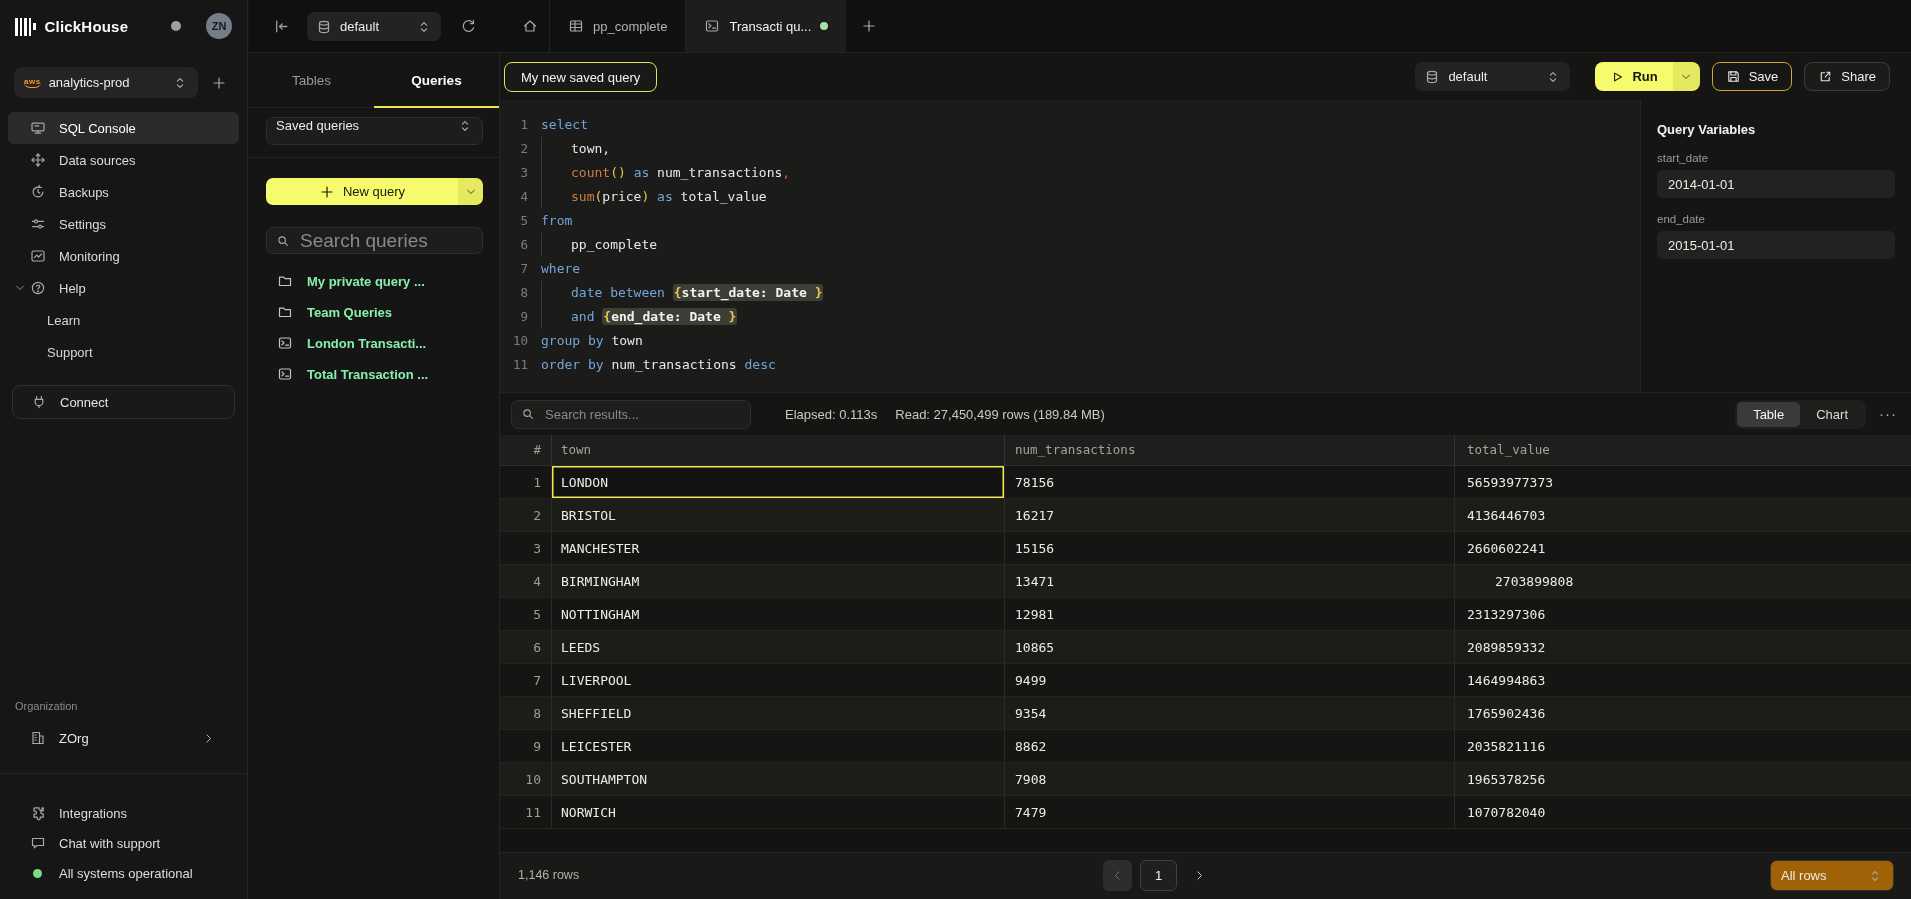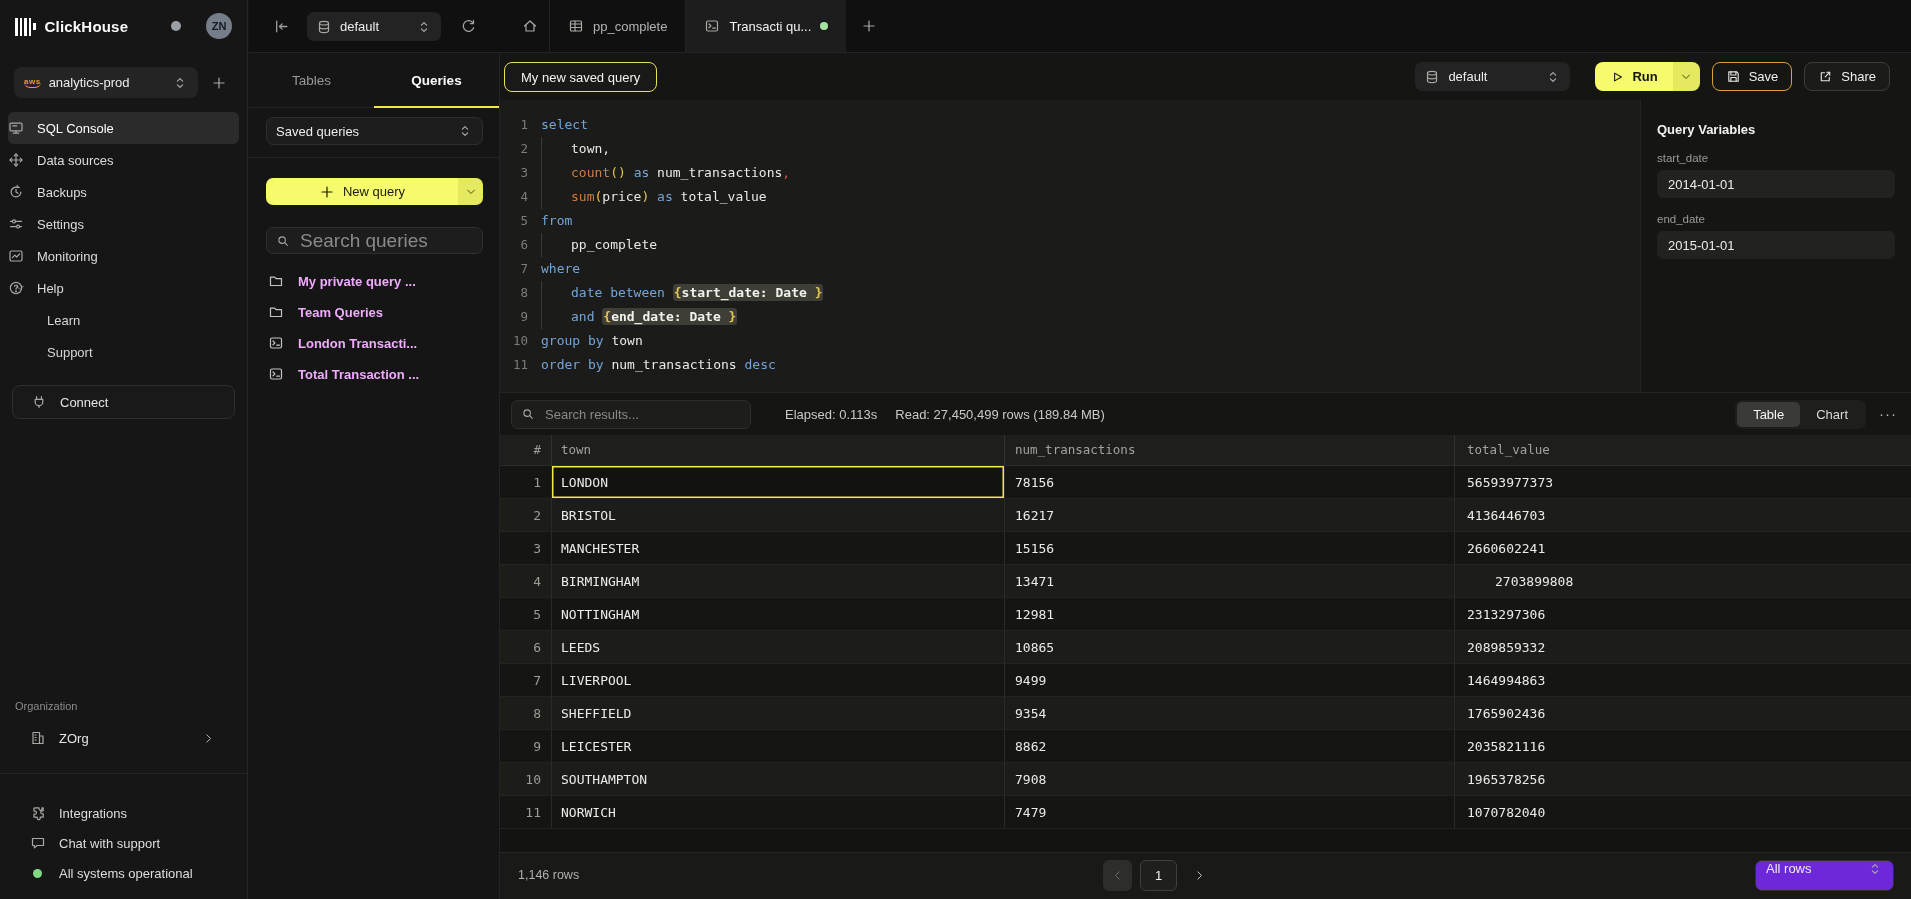--- a/index.html
+++ b/index.html
@@ -16,21 +16,21 @@
   .brand{font-size:15px;font-weight:700;color:#fafafa;letter-spacing:.2px;}
   .notif-dot{position:absolute;left:171px;top:21px;width:10px;height:10px;border-radius:50%;background:#9aa0a6;}
   .avatar{position:absolute;left:206px;top:13px;width:26px;height:26px;border-radius:50%;background:#747d89;color:#141a22;
           font-size:11px;font-weight:700;display:flex;align-items:center;justify-content:center;}
   .ws-select{position:absolute;left:14px;top:67px;width:184px;height:31px;background:#242424;border-radius:8px;
              display:flex;align-items:center;gap:8px;padding:0 10px;box-sizing:border-box;font-size:13px;color:#ececea;cursor:pointer;}
   .aws{color:#f59a23;font-size:8px;font-weight:700;letter-spacing:.5px;border-bottom:1px solid #f59a23;border-radius:0 0 6px 6px;padding-bottom:1px;}
   .ws-select .grow{flex:1;}
   .ws-add{position:absolute;left:208px;top:73px;width:22px;height:22px;background:none;border:none;padding:0;cursor:pointer;color:#d8d8d6;}
   #nav-list{position:absolute;left:0;top:112px;width:100%;}
-  .nav-item{position:relative;height:32px;margin:0 8px;display:flex;align-items:center;gap:13px;border-radius:6px;
+  .nav-item{position:relative;height:32px;margin:0 8px;display:flex;align-items:center;gap:13px;padding-left:22px;border-radius:6px;
             font-size:13px;color:#dcdcda;cursor:pointer;box-sizing:border-box;}
   .nav-item.active{background:#2b2b2b;color:#fff;}
   .nav-item .caret{position:absolute;left:6px;width:12px;height:12px;color:#9a9a98;}
   .nav-item.sub{padding-left:39px;color:#d6d6d4;}
   .connect{position:absolute;left:12px;right:12px;top:385px;height:34px;border:1px solid #2f2f2f;border-radius:8px;background:#191919;
            display:flex;align-items:center;gap:13px;padding-left:18px;font-size:13px;color:#e4e4e2;cursor:pointer;box-sizing:border-box;}
   .org-label{position:absolute;left:15px;top:700px;font-size:11px;color:#8b8b89;}
   .org-row{position:absolute;left:0;top:722px;width:100%;height:32px;display:flex;align-items:center;gap:13px;padding-left:30px;
            font-size:13px;color:#e4e4e2;cursor:pointer;box-sizing:border-box;}
   .org-row .chev-r{position:absolute;left:202px;width:13px;height:13px;color:#bdbdbb;}
@@ -50,32 +50,32 @@
   .tb-tab.active{background:#1d1d1d;color:#f2f2f0;}
   .tb-tab .greendot{width:8px;height:8px;border-radius:50%;background:#a5e3a2;}
   .tb-plus{width:46px;display:flex;align-items:center;justify-content:center;color:#cdcdcb;cursor:pointer;}
   
   .qpanel{position:absolute;left:249px;top:53px;width:251px;bottom:0;background:#151515;border-right:1px solid #242424;box-sizing:border-box;}
   .qp-tabs{position:relative;height:54px;border-bottom:1px solid #242424;display:flex;}
   .qp-tab{flex:1;display:flex;align-items:center;justify-content:center;font-size:13.5px;color:#9a9a98;cursor:pointer;position:relative;}
   .qp-tab.active{color:#fafafa;font-weight:600;}
   .qp-tab.active::after{content:"";position:absolute;left:0;right:0;bottom:-1px;height:2px;background:#efe44b;}
   .qp-select{position:absolute;left:17px;top:64px;width:217px;height:28px;background:#1d1d1d;border:1px solid #2e2e2e;border-radius:7px;
-             display:flex;align-items:center;padding:0 9px;box-sizing:border-box;font-size:13px;color:#ececea;cursor:pointer;}
+             display:flex;padding:0 9px;box-sizing:border-box;font-size:13px;color:#ececea;cursor:pointer;}
   .qp-select .grow,.tb-select .grow{flex:1;}
   .qp-div{position:absolute;left:0;top:104px;width:100%;border-top:1px solid #242424;}
   .newq{position:absolute;left:17px;top:125px;width:217px;height:27px;border-radius:7px;overflow:hidden;display:flex;cursor:pointer;}
   .newq .mainseg{flex:1;background:#f6fa6d;color:#1c1c08;display:flex;align-items:center;justify-content:center;gap:8px;font-size:13px;font-weight:500;}
   .newq .chevseg{width:25px;background:#e4e95f;display:flex;align-items:center;justify-content:center;color:#3a3a14;}
   .qp-search{position:absolute;left:17px;top:174px;width:217px;height:27px;background:#1d1d1d;border:1px solid #2e2e2e;border-radius:7px;
              display:flex;align-items:center;gap:8px;padding:0 9px;box-sizing:border-box;}
   .qp-search input{flex:1;background:none;border:none;outline:none;color:#e6e6e4;font-size:19px;font-family:"Liberation Sans",sans-serif;min-width:0;}
   .qp-search input::placeholder{color:#8a8a88;}
   #q-list{position:absolute;left:0;top:215px;width:100%;}
-  .q-item{height:26px;margin-bottom:5px;display:flex;align-items:center;gap:14px;padding-left:19px;font-size:13px;font-weight:600;color:#f0abfc;cursor:pointer;}
+  .q-item{height:26px;margin-bottom:5px;display:flex;align-items:center;gap:14px;padding-left:28px;font-size:13px;font-weight:600;color:#86efac;cursor:pointer;}
   .q-item .icon{color:#c4c4c2;}
   
   .main{position:absolute;left:500px;top:53px;right:0;bottom:0;background:#151513;}
   .pill-row{position:absolute;left:0;right:0;top:0;height:47px;}
   .qtab-pill{position:absolute;left:4px;top:9px;height:30px;border:1px solid #e6e15a;border-radius:8px;background:#191917;
              display:flex;align-items:center;padding:0 16px;font-size:13px;color:#f2f2f0;box-sizing:border-box;cursor:pointer;}
   .actions{position:absolute;right:21px;top:9px;height:29px;display:flex;align-items:center;gap:12px;}
   .act-select{width:155px;height:29px;background:#232323;border-radius:7px;display:flex;align-items:center;gap:8px;padding:0 9px;
               box-sizing:border-box;font-size:13px;color:#ececea;cursor:pointer;margin-right:13px;}
   .act-select .grow{flex:1;}
@@ -130,22 +130,22 @@
   
   .bottombar{position:absolute;left:0;right:0;bottom:0;height:46px;background:#191917;border-top:1px solid #262624;}
   .rowcount{position:absolute;left:18px;top:15px;font-size:12.5px;color:#b0b0ac;}
   .pag{position:absolute;left:603px;top:7px;height:31px;display:flex;align-items:center;}
   .pag-prev{width:29px;height:31px;background:#2d2d2b;border-radius:6px;display:flex;align-items:center;justify-content:center;color:#77777 3;cursor:default;}
   .pag-prev .icon{color:#6f6f6b;width:13px;height:13px;}
   .pag-page{width:37px;height:31px;margin-left:8px;background:#1f1f1d;border:1px solid #3f3f3d;border-radius:6px;display:flex;
             align-items:center;justify-content:center;font-size:13px;color:#f0f0ee;box-sizing:border-box;}
   .pag-next{width:28px;height:31px;margin-left:8px;display:flex;align-items:center;justify-content:center;cursor:pointer;}
   .pag-next .icon{color:#c9c9c5;width:13px;height:13px;}
-  .allrows{position:absolute;right:17px;top:7px;width:139px;height:31px;background:#6d28d9;border:1px solid #30302e;border-radius:7px;
-           display:flex;align-items:flex-start;padding:0 10px;box-sizing:border-box;font-size:13px;color:#ececea;cursor:pointer;}
+  .allrows{position:absolute;right:17px;top:7px;width:124px;height:31px;background:#a16207;border:1px solid #30302e;border-radius:7px;
+           display:flex;align-items:center;padding:0 10px;box-sizing:border-box;font-size:13px;color:#ececea;cursor:pointer;}
   .allrows .grow{flex:1;}
 </style>
 </head>
 <body>
 
 <div id="app">
 
   <aside class="sidebar">
     <div class="logo-row">
       <span class="ch-logo">

